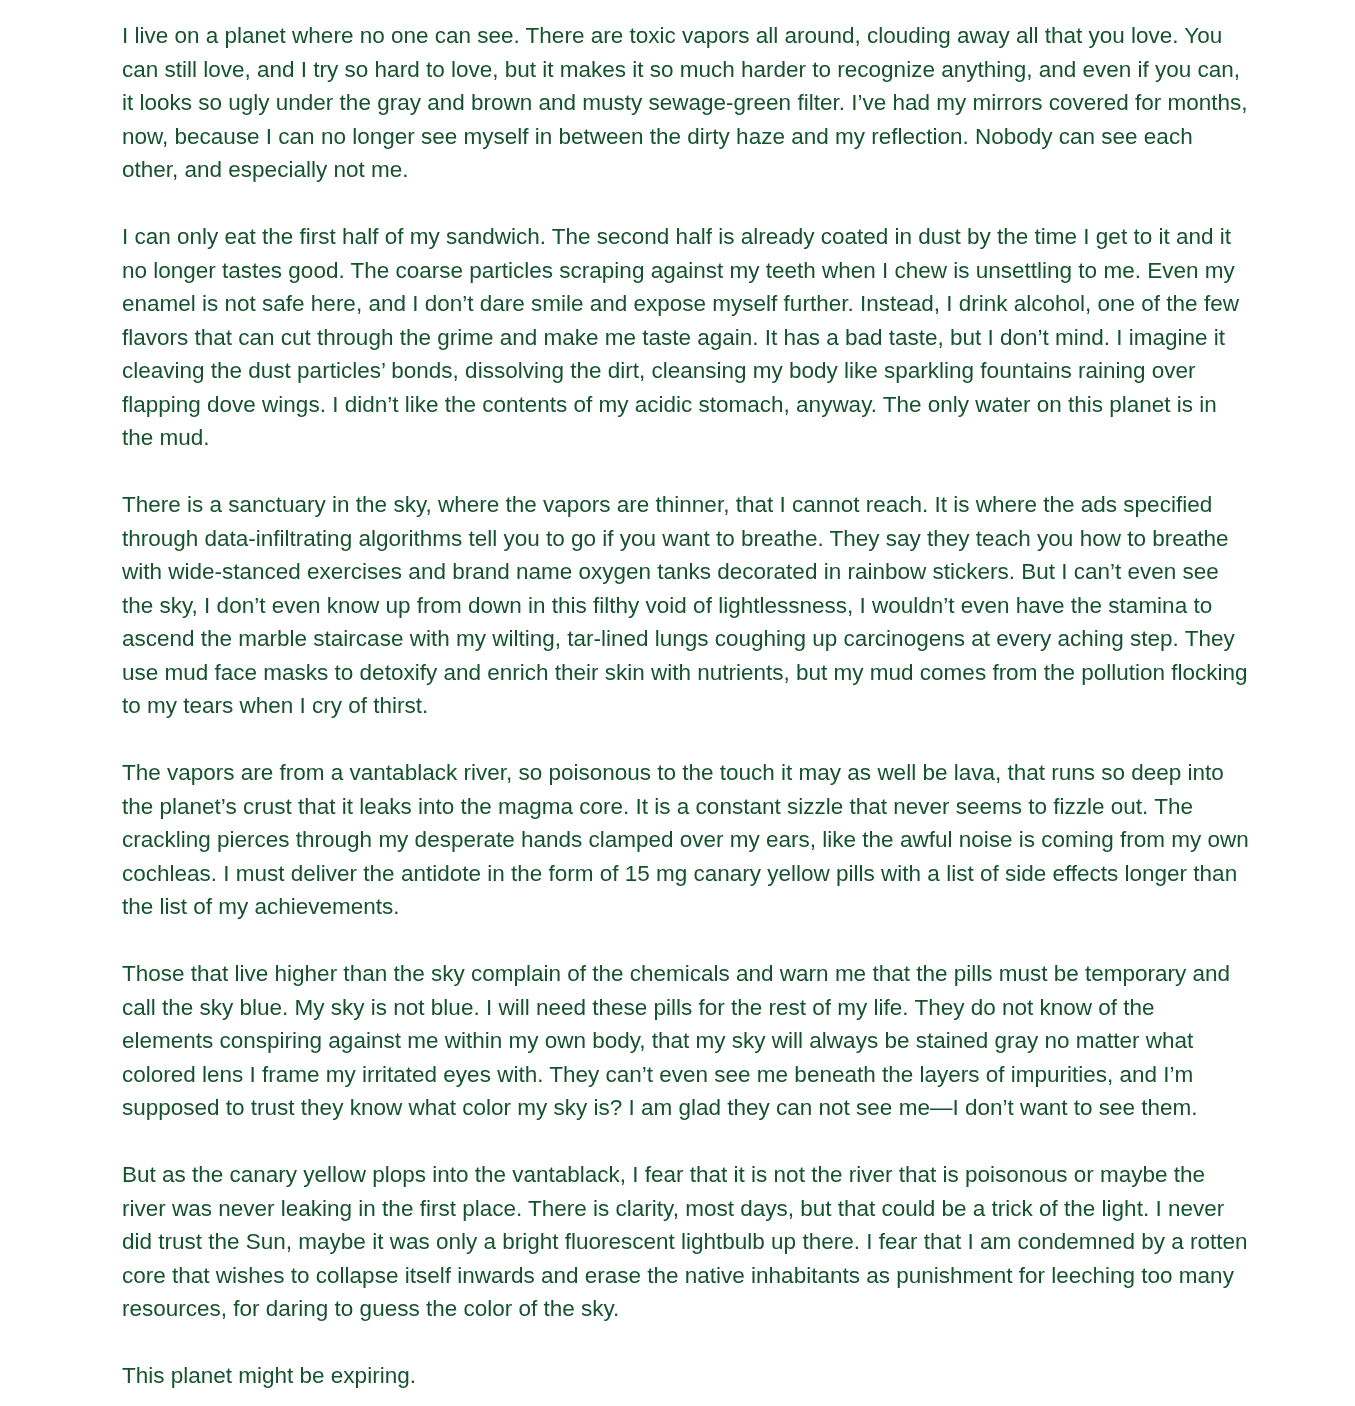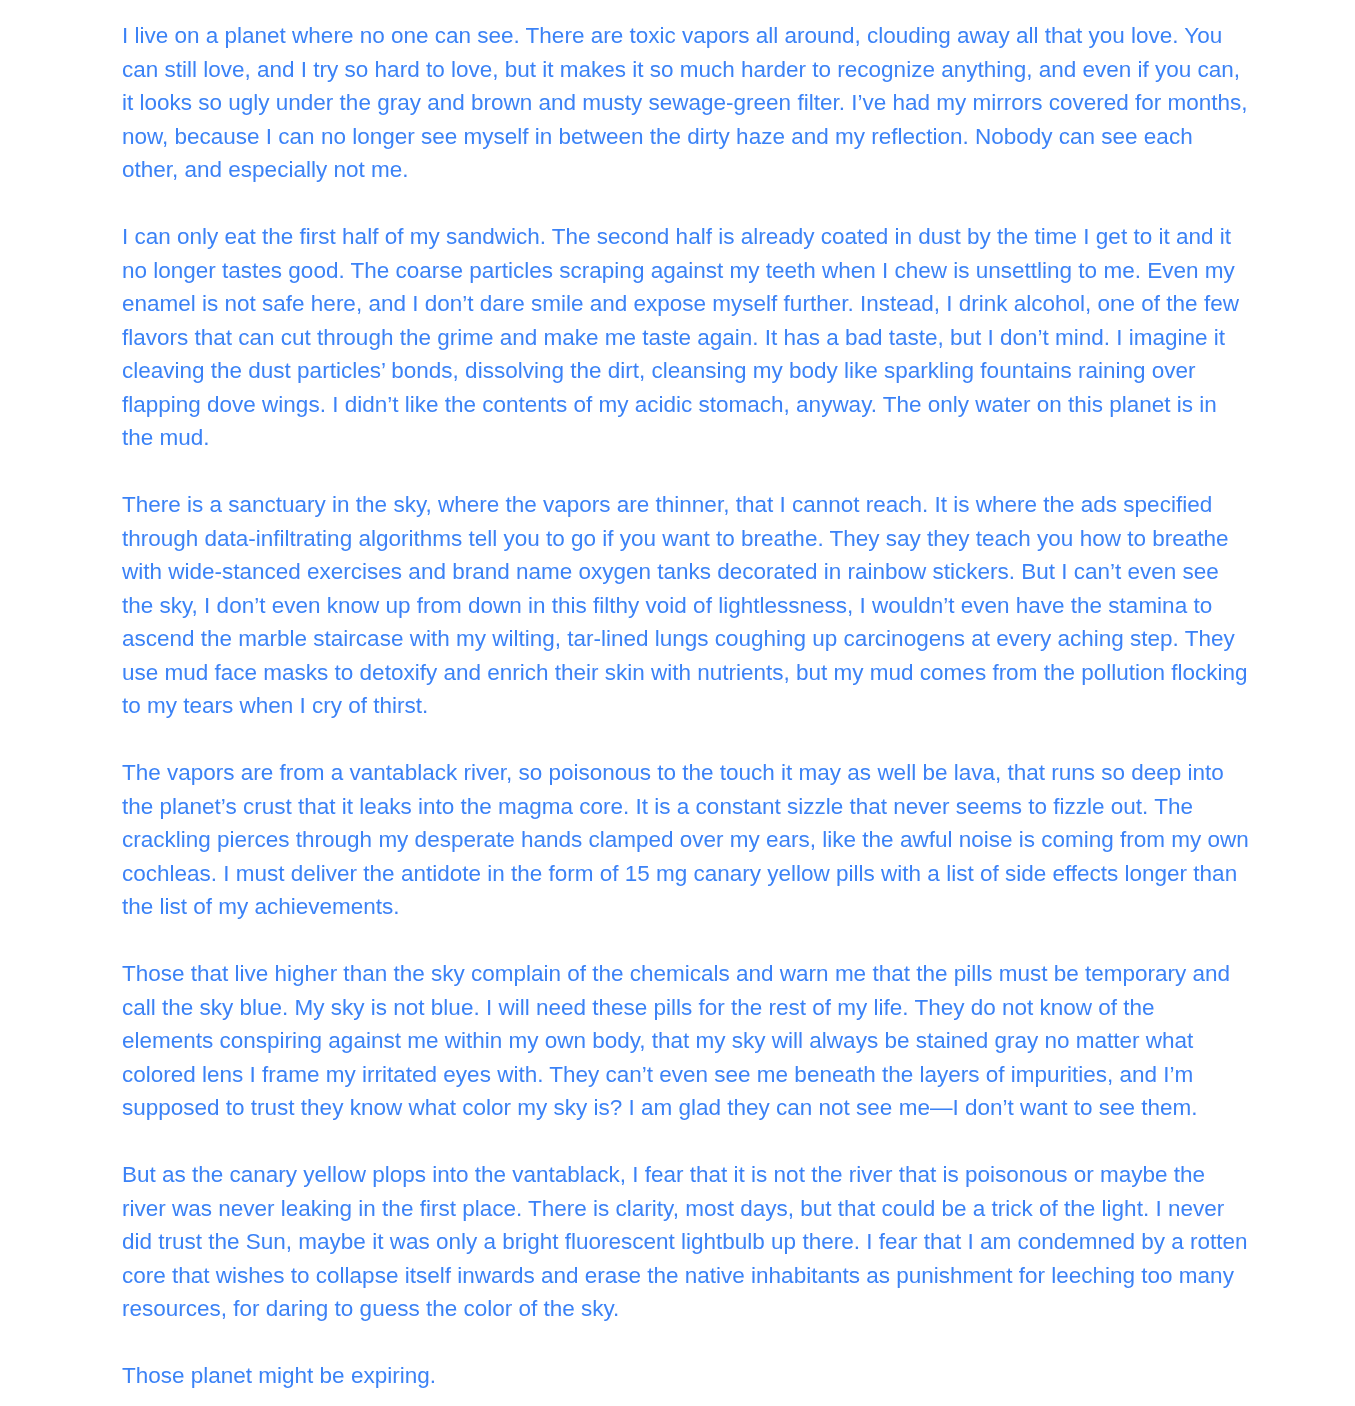--- a/index.html
+++ b/index.html
@@ -16,21 +16,21 @@
     box-sizing: border-box;
     width: 1355px;
     min-height: 1406px;
     padding: 19px 105px 0 122px;
     background: #ffffff;
   }
   .doc-text p {
     font-family: "Liberation Sans", sans-serif;
     font-size: 22.5px;
     line-height: 33.5px;
-    color: #3b82f6;
+    color: #14532d;
     margin: 0 0 33.5px 0;
     max-width: 1128px;
     text-align: left;
     white-space: normal;
     word-spacing: normal;
   }
   .doc-text p:last-child {
     margin-bottom: 0;
   }
 </style>
@@ -38,15 +38,15 @@
 <body>
 
 <div class="doc-page">
   <div class="doc-text">
     <p>I live on a planet where no one can see. There are toxic vapors all around, clouding away all that you love. You can still love, and I try so hard to love, but it makes it so much harder to recognize anything, and even if you can, it looks so ugly under the gray and brown and musty sewage-green filter. I’ve had my mirrors covered for months, now, because I can no longer see myself in between the dirty haze and my reflection. Nobody can see each other, and especially not me.</p>
     <p>I can only eat the first half of my sandwich. The second half is already coated in dust by the time I get to it and it no longer tastes good. The coarse particles scraping against my teeth when I chew is unsettling to me. Even my enamel is not safe here, and I don’t dare smile and expose myself further. Instead, I drink alcohol, one of the few flavors that can cut through the grime and make me taste again. It has a bad taste, but I don’t mind. I imagine it cleaving the dust particles’ bonds, dissolving the dirt, cleansing my body like sparkling fountains raining over flapping dove wings. I didn’t like the contents of my acidic stomach, anyway. The only water on this planet is in the mud.</p>
     <p>There is a sanctuary in the sky, where the vapors are thinner, that I cannot reach. It is where the ads specified through data-infiltrating algorithms tell you to go if you want to breathe. They say they teach you how to breathe with wide-stanced exercises and brand name oxygen tanks decorated in rainbow stickers. But I can’t even see the sky, I don’t even know up from down in this filthy void of lightlessness, I wouldn’t even have the stamina to ascend the marble staircase with my wilting, tar-lined lungs coughing up carcinogens at every aching step. They use mud face masks to detoxify and enrich their skin with nutrients, but my mud comes from the pollution flocking to my tears when I cry of thirst.</p>
     <p>The vapors are from a vantablack river, so poisonous to the touch it may as well be lava, that runs so deep into the planet’s crust that it leaks into the magma core. It is a constant sizzle that never seems to fizzle out. The crackling pierces through my desperate hands clamped over my ears, like the awful noise is coming from my own cochleas. I must deliver the antidote in the form of 15 mg canary yellow pills with a list of side effects longer than the list of my achievements.</p>
     <p>Those that live higher than the sky complain of the chemicals and warn me that the pills must be temporary and call the sky blue. My sky is not blue. I will need these pills for the rest of my life. They do not know of the elements conspiring against me within my own body, that my sky will always be stained gray no matter what colored lens I frame my irritated eyes with. They can’t even see me beneath the layers of impurities, and I’m supposed to trust they know what color my sky is? I am glad they can not see me—I don’t want to see them.</p>
     <p>But as the canary yellow plops into the vantablack, I fear that it is not the river that is poisonous or maybe the river was never leaking in the first place. There is clarity, most days, but that could be a trick of the light. I never did trust the Sun, maybe it was only a bright fluorescent lightbulb up there. I fear that I am condemned by a rotten core that wishes to collapse itself inwards and erase the native inhabitants as punishment for leeching too many resources, for daring to guess the color of the sky.</p>
-    <p>Those planet might be expiring.</p>
+    <p>This planet might be expiring.</p>
   </div>
 </div>
 
 </body></html>

